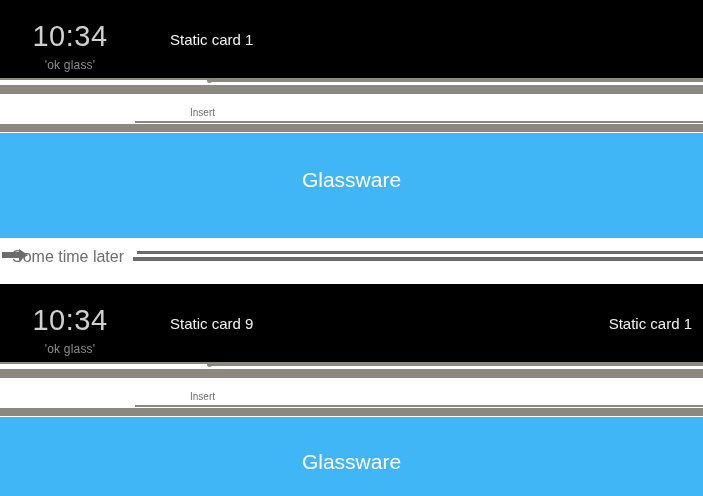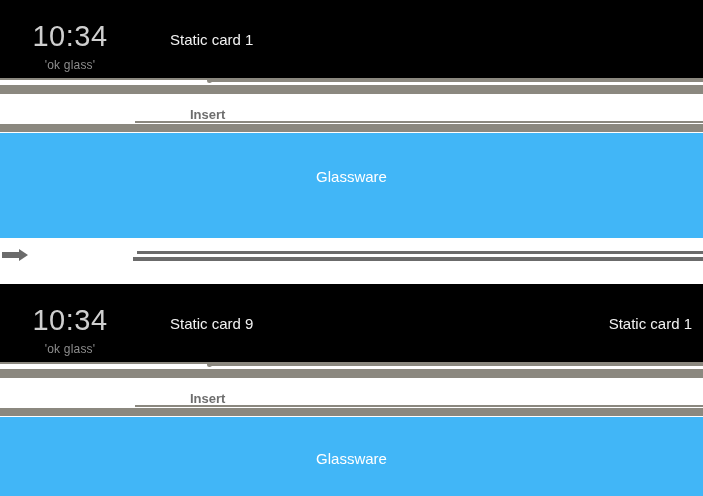--- a/index.html
+++ b/index.html
@@ -100,41 +100,40 @@
   .insert-row {
     position: absolute;
     left: 0;
     width: 703px;
     background: #ffffff;
   }
   .insert-label {
     position: absolute;
     left: 190px;
     color: #6e6e6e;
-    font-size: 13px;
+    font-size: 10px;
     line-height: 1;
     white-space: nowrap;
-    font-weight: bold;
   }
 
   
   .glassware-band {
     position: absolute;
     left: 0;
     width: 703px;
     background: #41b6f7;
     overflow: hidden;
   }
   .glassware-label {
     position: absolute;
     left: 0;
     right: 0;
     text-align: center;
     color: #ffffff;
-    font-size: 15px;
+    font-size: 21px;
     line-height: 1;
   }
 
   
   .later-band {
     position: absolute;
     left: 0;
     width: 703px;
     background: #ffffff;
   }
@@ -202,20 +201,21 @@
   </div>
 
   <div class="later-band" style="top:238px; height:46px;">
 
     <div class="back-arrow" style="top:9px;">
       <svg width="26" height="16" viewBox="0 0 26 16" xmlns="http://www.w3.org/2000/svg">
         <path d="M0 8 L9 2 L9 5 L26 5 L26 11 L9 11 L9 14 Z" fill="#6b6b6b" transform="rotate(180 13 8)"></path>
       </svg>
     </div>
 
+    <div class="later-text" style="top:11px;">Some time later</div>
 
     <div class="later-line" style="left:137px; top:13px; width:566px;"></div>
     <div class="later-line" style="left:133px; top:19px; width:570px; height:4px;"></div>
   </div>
 
   <div class="glass-band" style="top:284px; height:78px;">
 
     <div class="clock-block">
       <div class="clock-time">10:34</div>
       <div class="clock-hint">'ok glass'</div>

